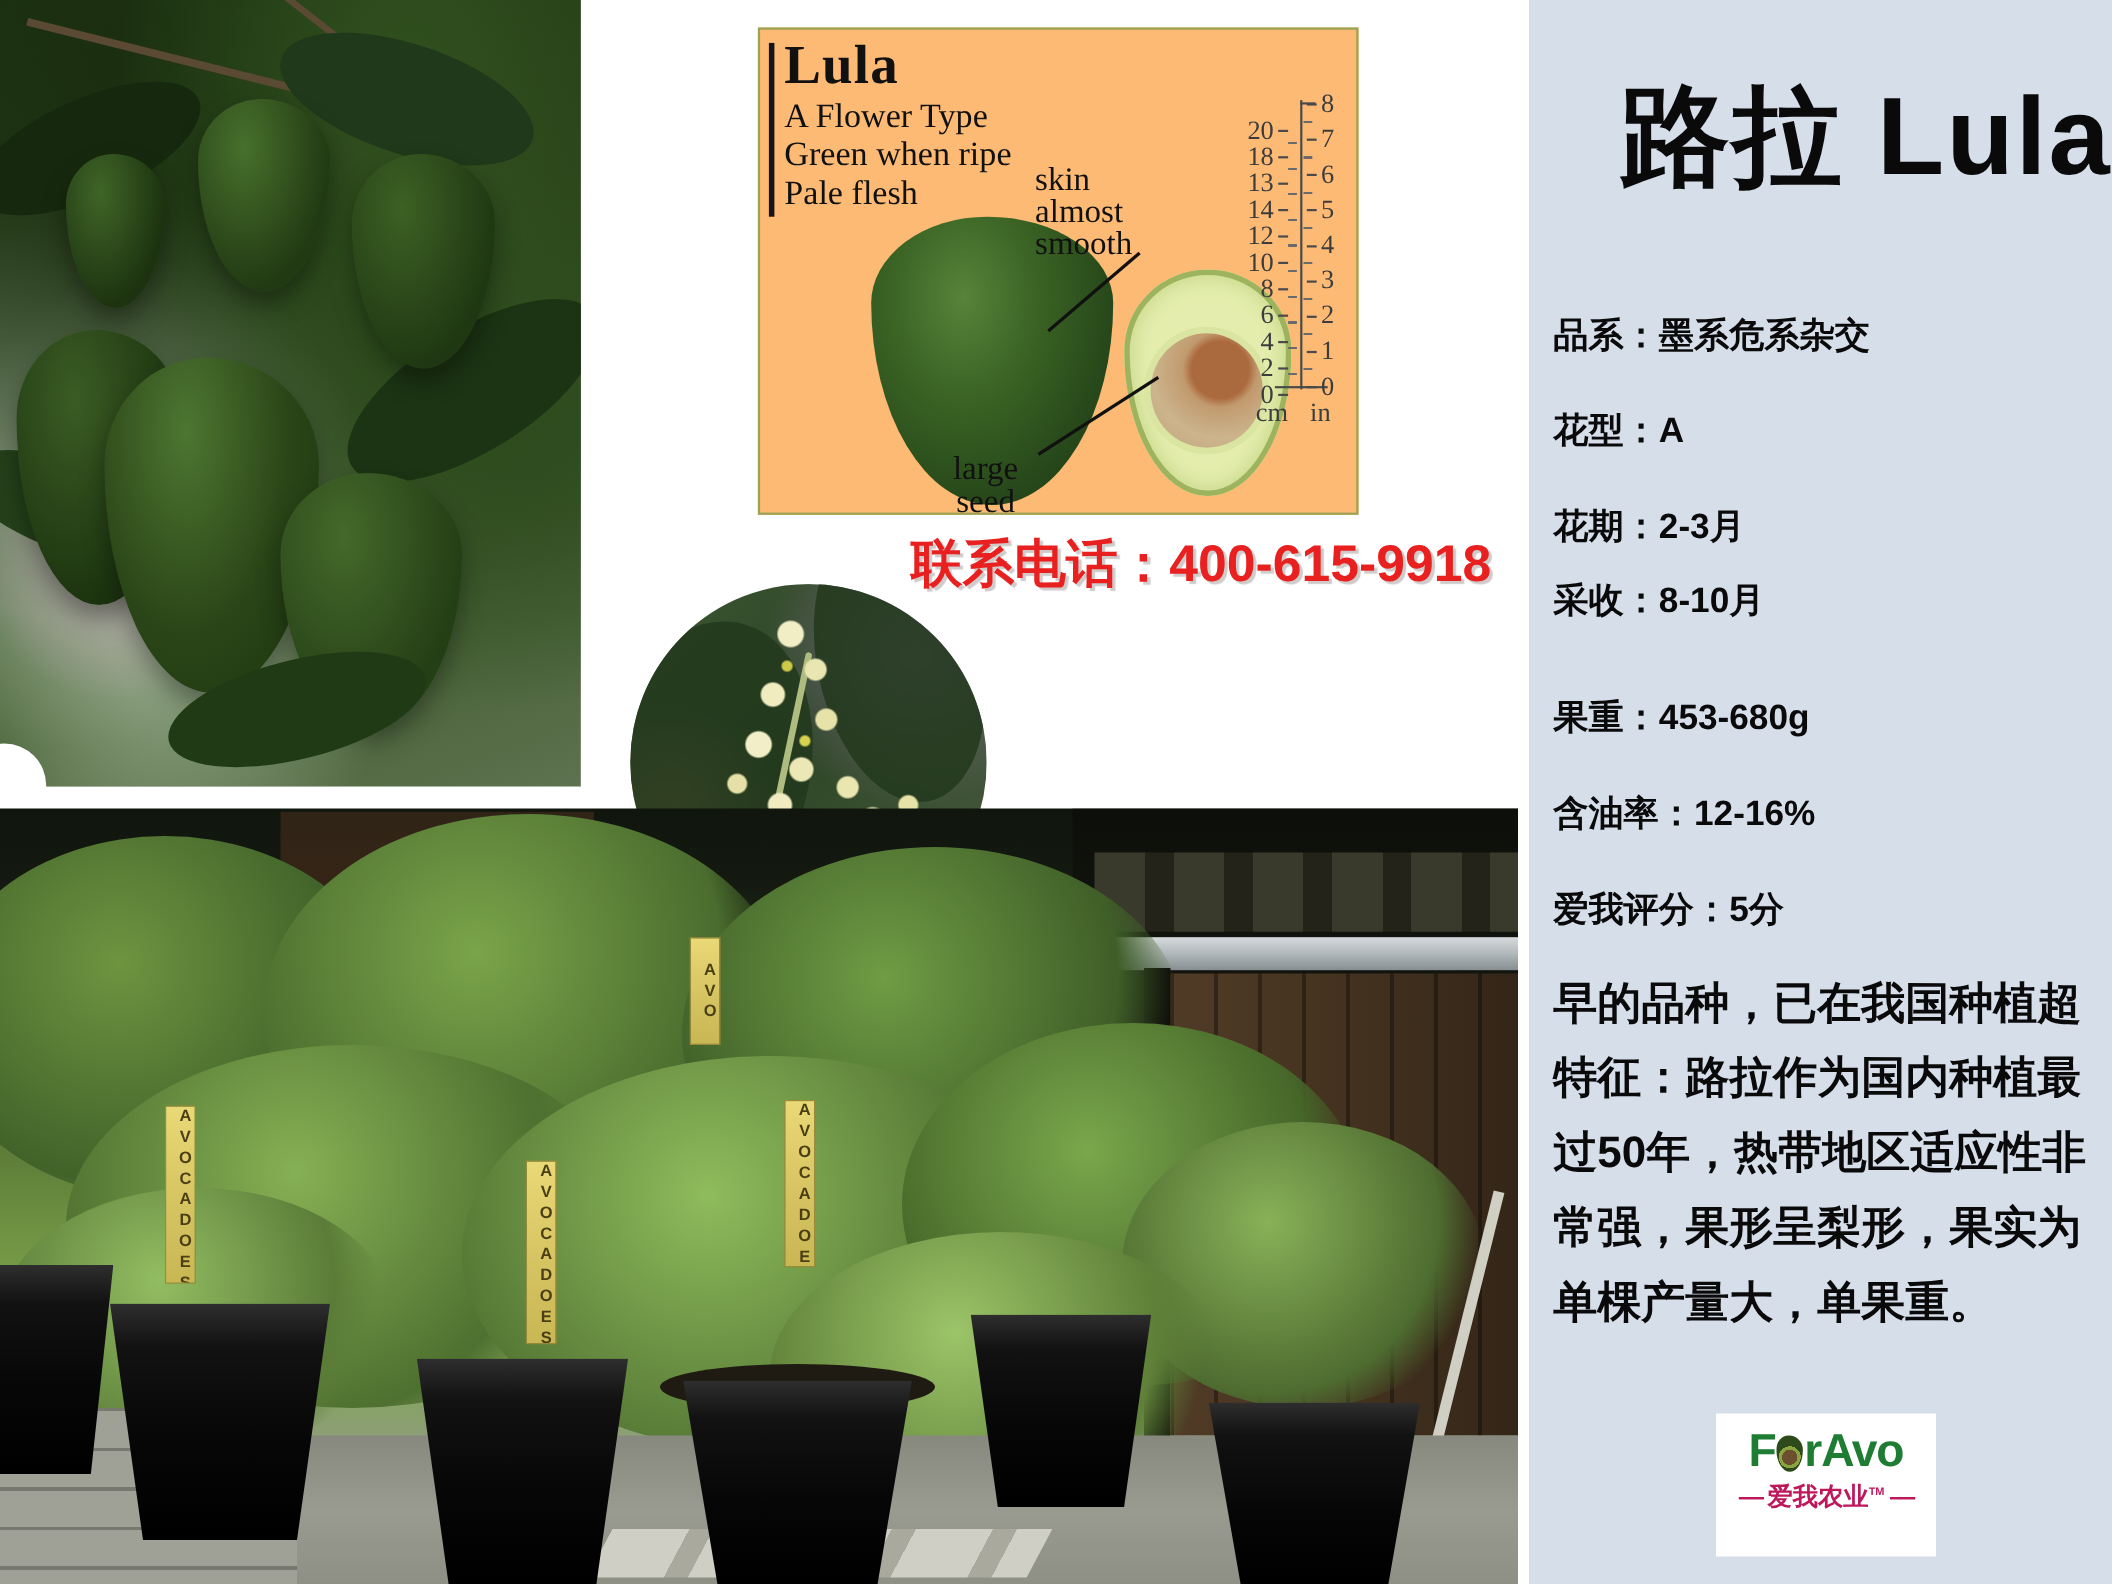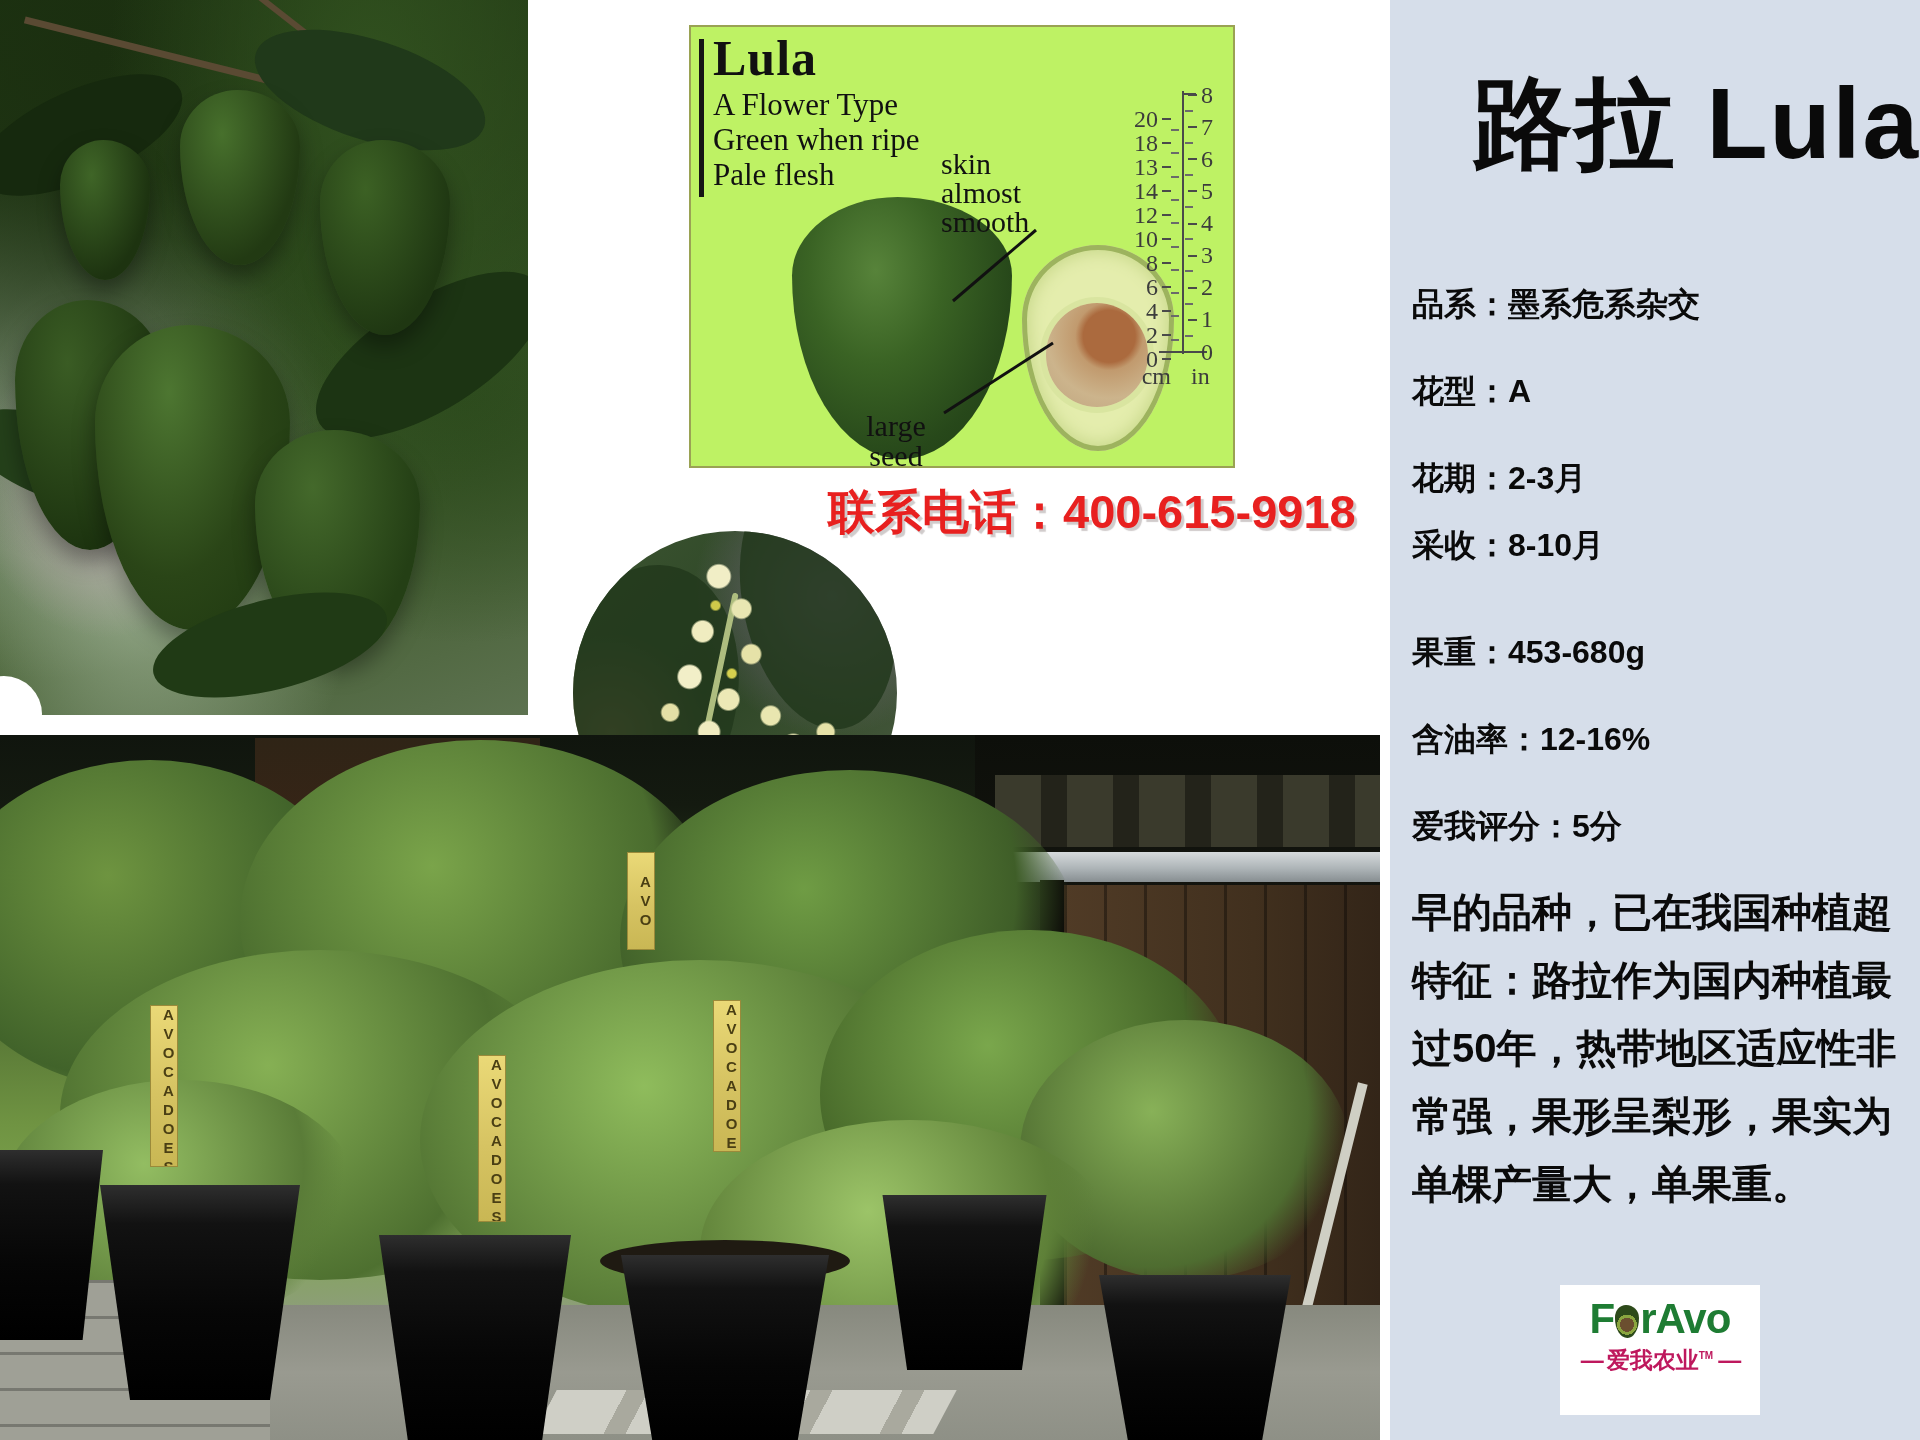--- a/index.html
+++ b/index.html
@@ -15,21 +15,21 @@
       radial-gradient(ellipse at 20% 68%, #b9a7ad 0%, transparent 22%),
       radial-gradient(ellipse at 28% 76%, #9fb295 0%, transparent 40%),
       radial-gradient(ellipse at 8% 58%, #8fa188 0%, transparent 45%),
       linear-gradient(160deg,#1d3312 0%,#2a451a 45%,#3f5a2c 70%,#5d7250 100%);}
   .leaf{position:absolute;border-radius:50%;}
   .branch{position:absolute;background:#5a4a33;}
   .avoc{position:absolute;border-radius:48% 52% 50% 50% / 32% 32% 68% 68%;
         box-shadow:0 12px 22px rgba(0,0,0,.35);}
 
   
-  .diagram{position:absolute;left:689px;top:25px;width:546px;height:443px;background:#bef264;
+  .diagram{position:absolute;left:689px;top:25px;width:546px;height:443px;background:#fdba74;
            border:2px solid #9aa254;box-sizing:border-box;font-family:"Liberation Serif","DejaVu Serif",serif;color:#111;}
   .diag-bar{position:absolute;left:8px;top:12px;width:5px;height:158px;background:#151515;}
   .diag-title{position:absolute;left:22px;top:2px;font-size:50px;font-weight:bold;letter-spacing:1px;}
   .diag-sub{position:absolute;left:22px;top:60px;font-size:31px;line-height:35px;}
   .skin-label{position:absolute;left:250px;top:122px;width:170px;text-align:left;
               font-size:30px;line-height:29px;}
   .seed-label{position:absolute;left:120px;top:384px;width:170px;text-align:center;
               font-size:30px;line-height:30px;}
   .diag-svg{position:absolute;left:0;top:0;}
   .avo-whole{position:absolute;left:101px;top:170px;width:220px;height:262px;

